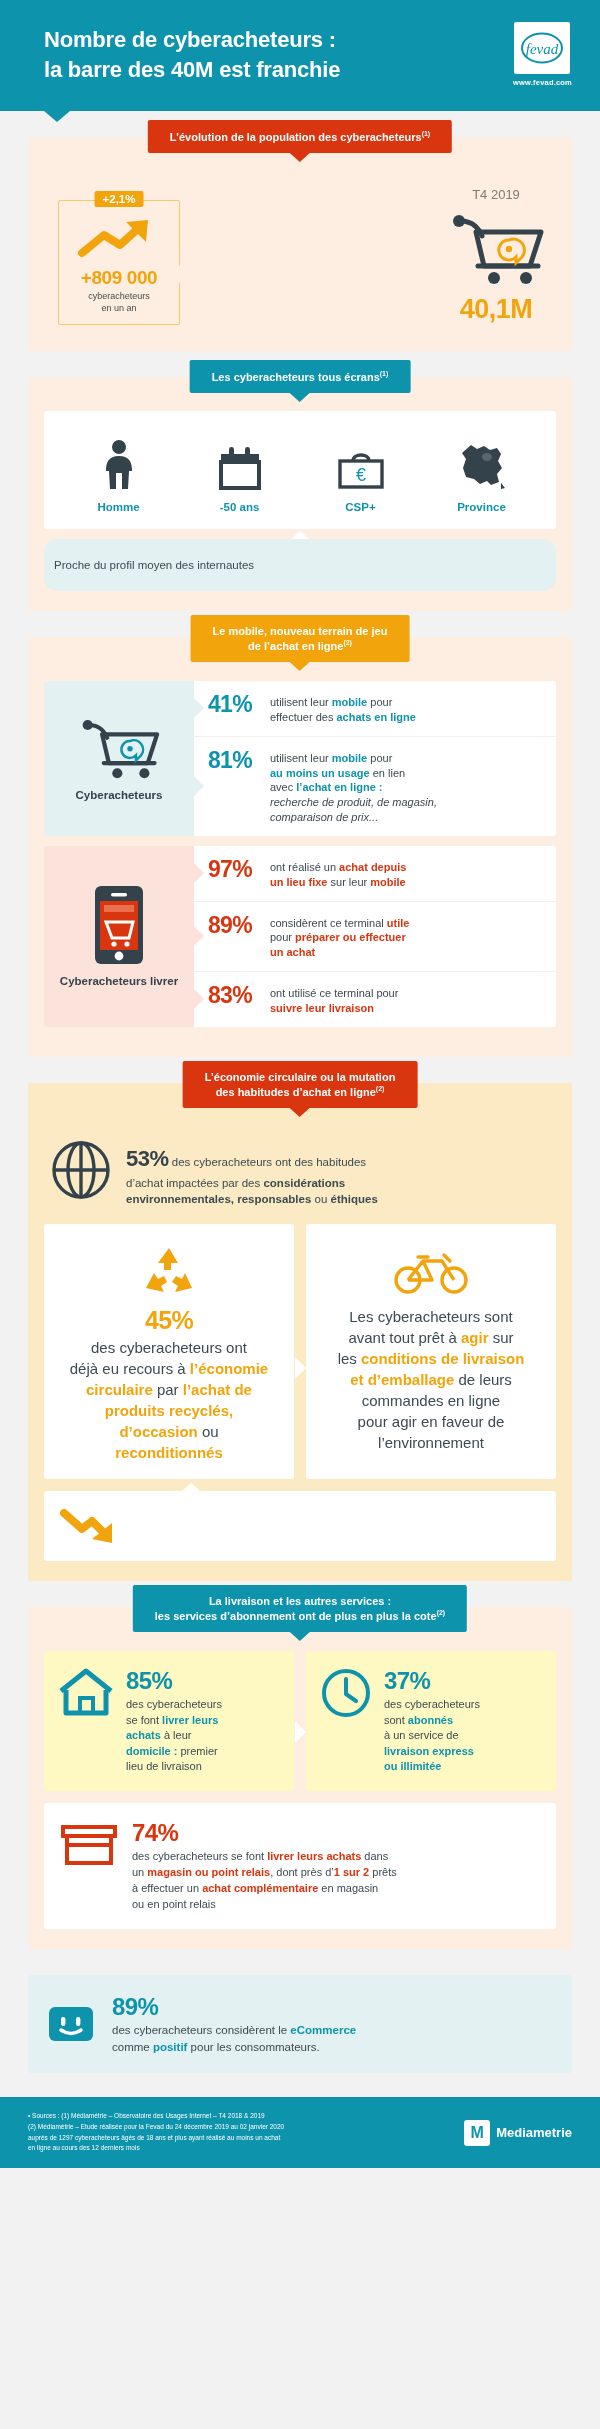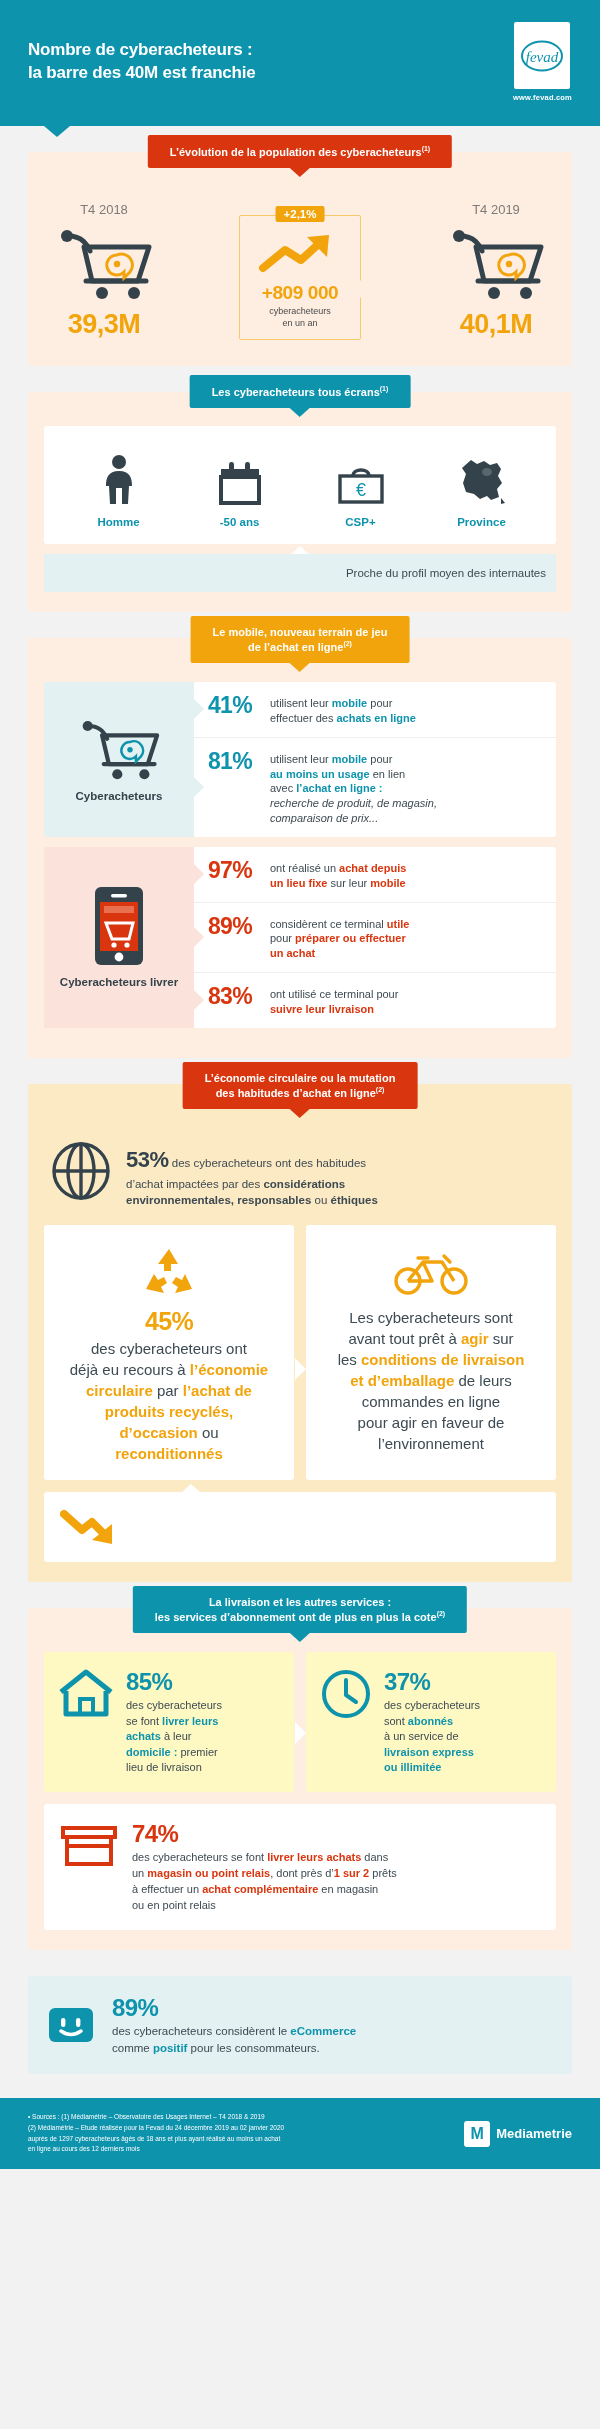--- a/index.html
+++ b/index.html
@@ -13,26 +13,27 @@
   .page { width:600px; position:relative; background:#f2f2f2; }
 
   
   .header {
     background:#0e93ad;
     padding:22px 28px 24px 28px;
     display:flex; align-items:center; justify-content:space-between;
     position:relative;
   }
   .header-title {
-    color:#fff; font-size:17px; font-weight:bold; line-height:1.35; letter-spacing:-.2px;
+    color:#fff; font-size:22px; font-weight:bold; line-height:1.35; letter-spacing:-.2px;
     max-width:400px;
+    margin-left:16px;
   }
   .logo-wrap { text-align:center; }
   .logo-box {
-    width:56px; height:67px; background:#fff; border-radius:2px;
+    width:56px; height:52px; background:#fff; border-radius:2px;
     display:flex; align-items:center; justify-content:center; margin:0 auto;
   }
   .logo-url { color:#fff; font-size:7.5px; font-weight:bold; margin-top:4px; letter-spacing:.2px; }
   .header-notch {
     position:absolute; left:44px; bottom:-11px;
     width:0; height:0; border-left:13px solid transparent; border-right:13px solid transparent;
     border-top:11px solid #0e93ad;
   }
 
   
@@ -83,22 +84,22 @@
     border-left:9px solid #fdeee1;
   }
 
   
   .white-card { background:#fff; border-radius:3px; padding:26px 14px 16px 14px; position:relative; }
   .icons-row { display:flex; justify-content:space-around; align-items:flex-end; }
   .icon-item { text-align:center; width:25%; }
   .icon-slot { height:54px; display:flex; align-items:flex-end; justify-content:center; }
   .icon-label { margin-top:10px; font-size:11.5px; font-weight:bold; color:#0e93ad; }
   .subbar {
-    background:#e3f1f2; border-radius:1px; margin-top:10px; padding:13px 10px;
-    text-align:right; font-size:11.5px; color:#3d4a52; position:relative;
+    background:#e3f1f2; border-radius:13px; margin-top:10px; padding:20px 10px;
+    text-align:left; font-size:11.5px; color:#3d4a52; position:relative;
   }
   .subbar::before {
     content:""; position:absolute; top:-8px; left:50%; transform:translateX(-50%);
     width:0;height:0;border-left:9px solid transparent;border-right:9px solid transparent;
     border-bottom:8px solid #fff;
   }
 
   
   .mob-group { display:flex; background:transparent; border-radius:3px; overflow:hidden; margin-bottom:10px; }
   .mob-left {
@@ -217,34 +218,20 @@
     <div class="header-notch"></div>
   </div>
 
   <div class="section">
     <div class="band peach">
       <div class="ribbon rb-red">
         <span>L’évolution de la population des cyberacheteurs</span><span class="sup">(1)</span>
       </div>
 
       <div class="evo">
-        <div class="evo-col">
-          <div class="evo-year">T4 2018</div>
-          <svg width="100" height="78" viewBox="0 0 100 78">
-            <circle cx="13" cy="13" r="6" fill="#34424b"></circle>
-            <path d="M14 13 C30 13, 34 24, 36 28" stroke="#34424b" stroke-width="5" fill="none" stroke-linecap="round"></path>
-            <path d="M30 24 L95 24 L84 58 L38 58 Z" fill="none" stroke="#34424b" stroke-width="5" stroke-linejoin="round"></path>
-            <path d="M32 58 L92 58" stroke="#34424b" stroke-width="5" stroke-linecap="round"></path>
-            <circle cx="48" cy="70" r="6" fill="#34424b"></circle>
-            <circle cx="80" cy="70" r="6" fill="#34424b"></circle>
-            <path d="M63 32 a10 10 0 1 0 7 17 l0 6 l6 -6 a11 11 0 0 0 -13 -17 z" fill="none" stroke="#f2a40c" stroke-width="3"></path>
-            <circle cx="63" cy="41" r="3.2" fill="#f2a40c"></circle>
-          </svg>
-          <div class="evo-num">39,3M</div>
-        </div>
 
         <div class="evo-mid">
           <div class="growth-box">
             <div class="growth-badge">+2,1%</div>
             <svg width="86" height="42" viewBox="0 0 86 42">
               <path d="M6 36 L28 18 L44 28 L66 8" stroke="#f2a40c" stroke-width="8" fill="none" stroke-linecap="round" stroke-linejoin="round"></path>
               <path d="M50 5 L72 3 L70 25 Z" fill="#f2a40c"></path>
             </svg>
             <div class="growth-num">+809 000</div>
             <div class="growth-sub">

